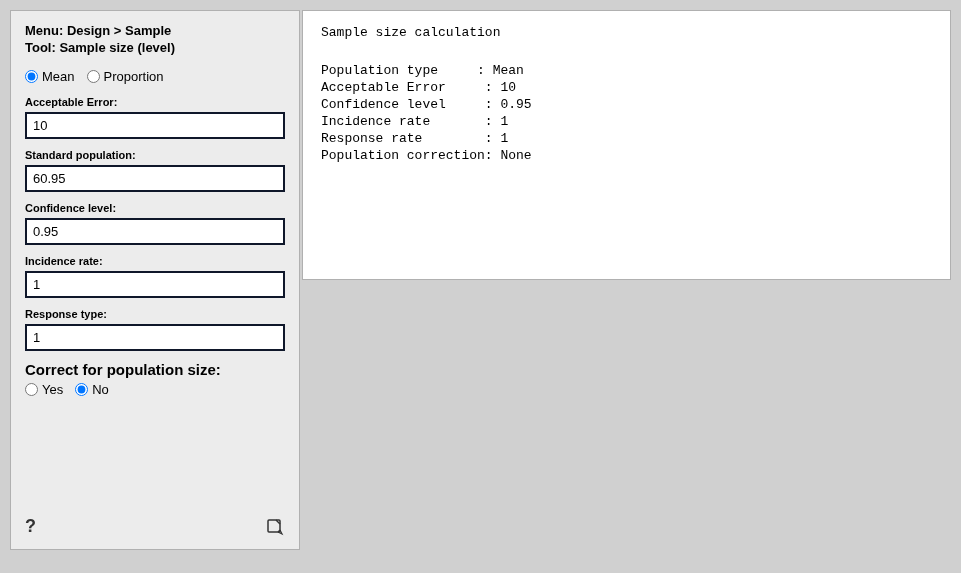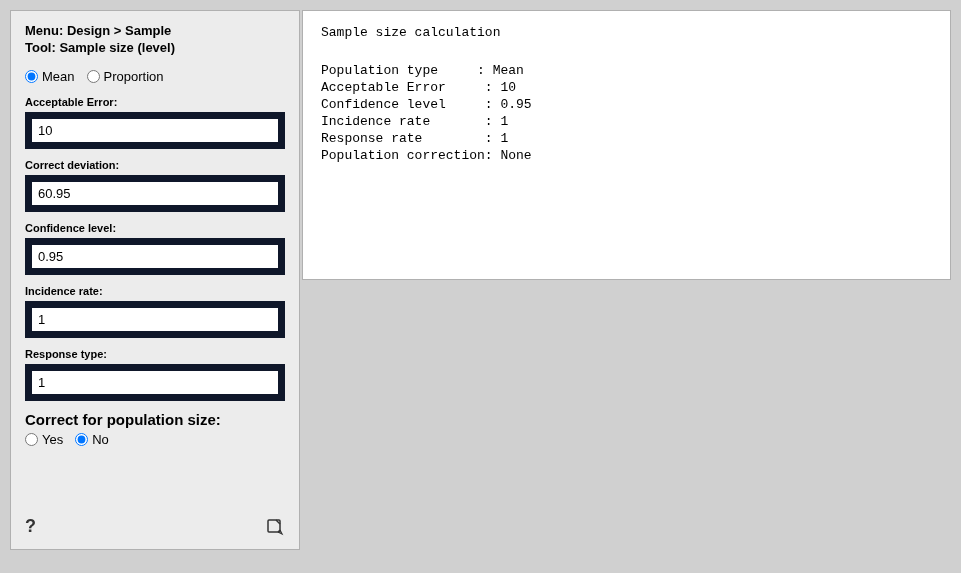--- a/index.html
+++ b/index.html
@@ -64,21 +64,21 @@
     .radio-item input[type="radio"] {
       cursor: pointer;
     }
     .field-label {
       font-weight: bold;
       font-size: 11px;
       margin-bottom: 4px;
     }
     .field-input {
       width: 100%;
-      border: 7px solid #0f172a;
+      border: 2px solid #0f172a;
       background: #ffffff;
       padding: 4px 6px;
       font-size: 13px;
       margin-bottom: 10px;
       outline: none;
     }
     .population-correction {
       margin-bottom: 10px;
     }
     .pop-label {
@@ -139,21 +139,21 @@
       </label>
       <label class="radio-item">
         <input type="radio" name="calc_type" value="proportion" style="">
         <span>Proportion</span>
       </label>
     </div>
 
     <div class="field-label">Acceptable Error:</div>
     <input type="text" class="field-input" value="10" style="">
 
-    <div class="field-label">Correct deviation:</div>
+    <div class="field-label">Standard population:</div>
     <input type="text" class="field-input" value="60.95" style="">
 
     <div class="field-label">Confidence level:</div>
     <input type="text" class="field-input" value="0.95" style="">
 
     <div class="field-label">Incidence rate:</div>
     <input type="text" class="field-input" value="1" style="">
 
     <div class="field-label">Response type:</div>
     <input type="text" class="field-input" value="1" style="">

